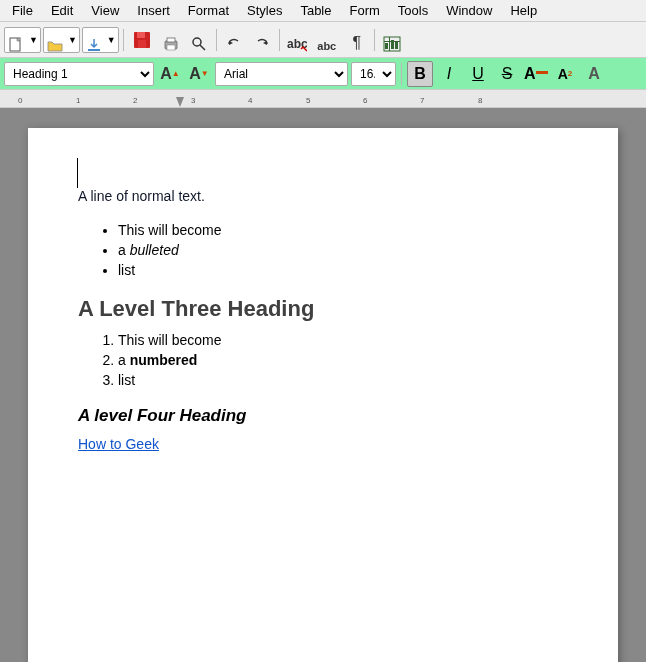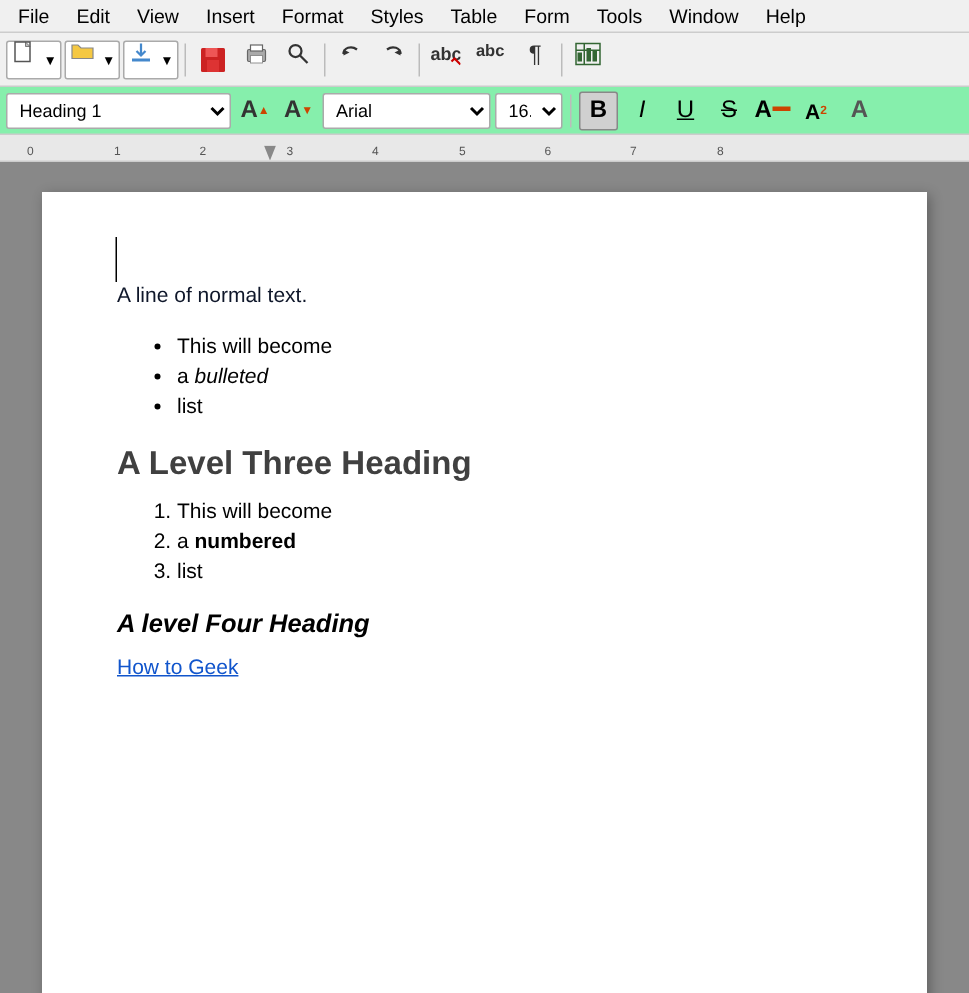--- a/index.html
+++ b/index.html
@@ -26,21 +26,21 @@
       display: flex;
       align-items: center;
       background: #f0f0f0;
       border-bottom: 1px solid #ccc;
       height: 36px;
       padding: 2px 4px;
       gap: 2px;
     }
     .tb-btn {
       display: inline-flex;
-      align-items: flex-start;
+      align-items: flex-end;
       justify-content: center;
       width: 26px;
       height: 26px;
       border: 1px solid transparent;
       border-radius: 2px;
       cursor: pointer;
       font-size: 14px;
       background: transparent;
     }
     .tb-separator {
@@ -63,21 +63,21 @@
     .style-select {
       width: 150px;
       height: 24px;
       border: 1px solid #aaa;
       background: white;
       font-size: 12px;
       padding: 0 4px;
       border-radius: 2px;
     }
     .font-select {
-      width: 112px;
+      width: 133px;
       height: 24px;
       border: 1px solid #aaa;
       background: white;
       font-size: 12px;
       padding: 0 4px;
       border-radius: 2px;
     }
     .size-select {
       width: 45px;
       height: 24px;

